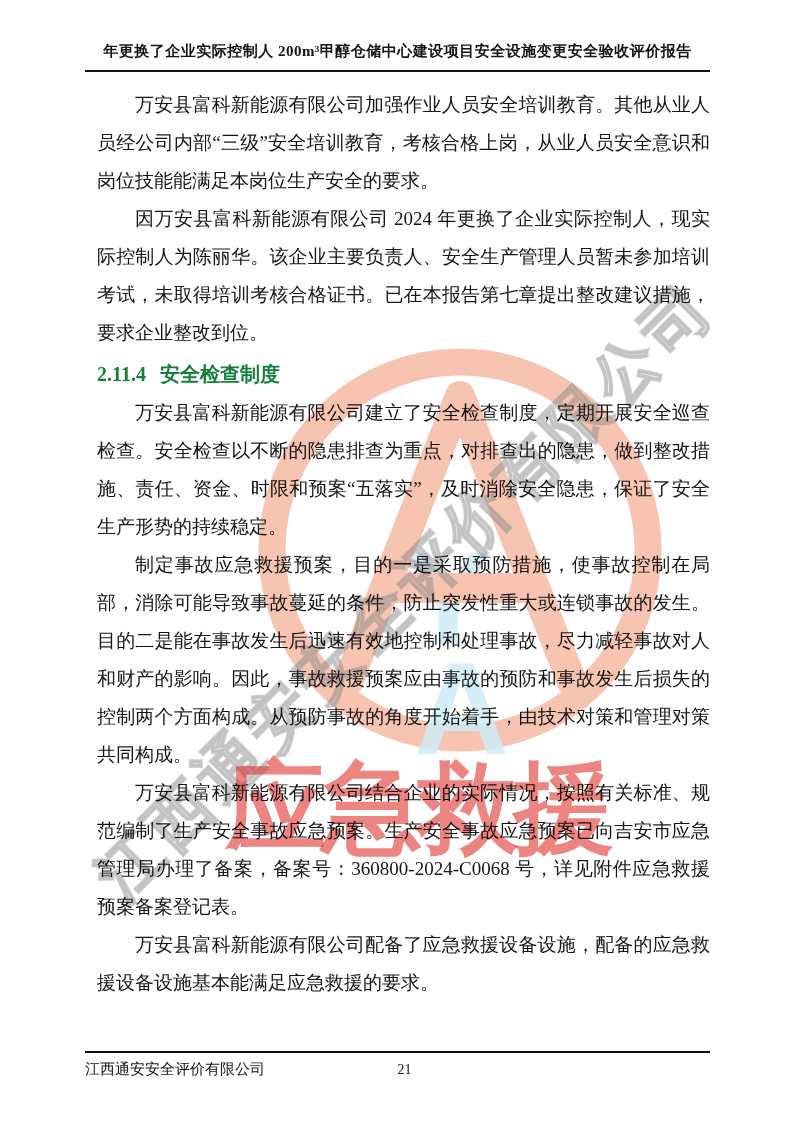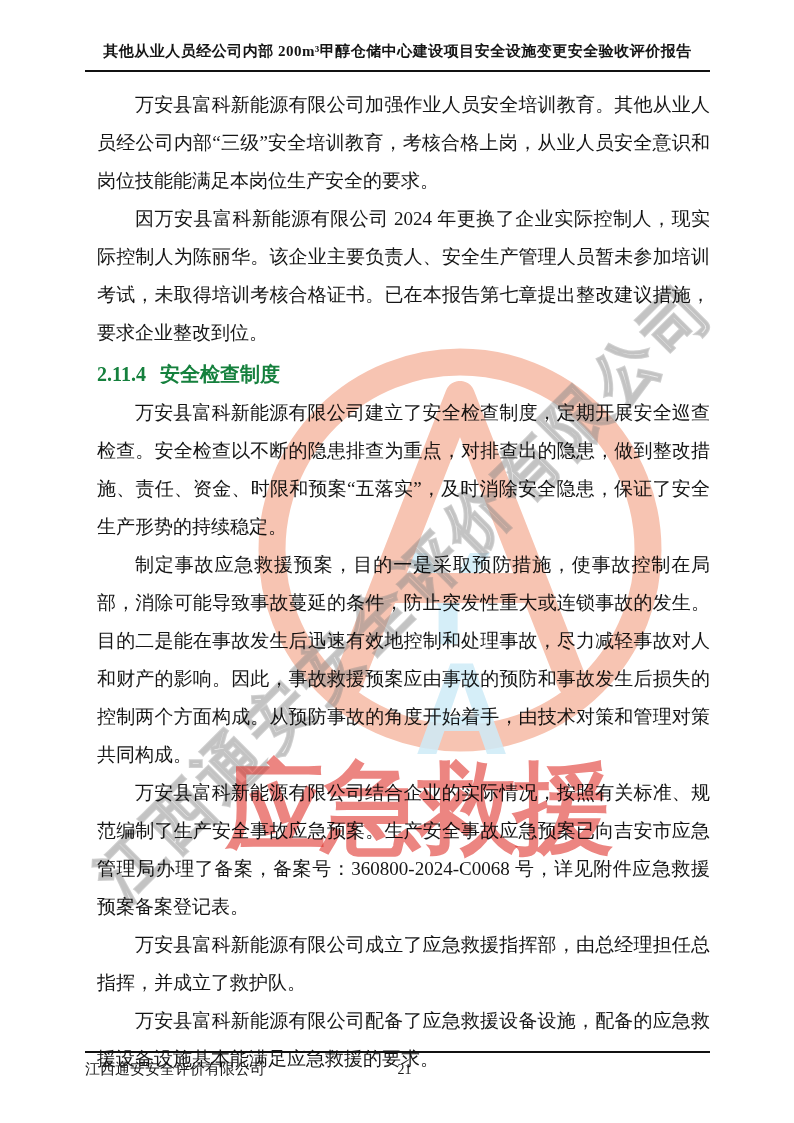--- a/index.html
+++ b/index.html
@@ -99,34 +99,33 @@
     letter-spacing:-4px;
     white-space:nowrap;
     color:rgba(222,45,38,0.58);
   }
 </style>
 </head>
 <body>
 
 <div class="page">
 
-  <div class="doc-header">其他从业人员经公司内部 200m³甲醇仓储中心建设项目安全设施变更安全验收评价报告</div>
+  <div class="doc-header">年更换了企业实际控制人 200m³甲醇仓储中心建设项目安全设施变更安全验收评价报告</div>
 
   <div class="doc-body">
     <p>万安县富科新能源有限公司加强作业人员安全培训教育。其他从业人员经公司内部“三级”安全培训教育，考核合格上岗，从业人员安全意识和岗位技能能满足本岗位生产安全的要求。</p>
     <p>因万安县富科新能源有限公司 2024 年更换了企业实际控制人，现实际控制人为陈丽华。该企业主要负责人、安全生产管理人员暂未参加培训考试，未取得培训考核合格证书。已在本报告第七章提出整改建议措施，要求企业整改到位。</p>
 
     <h2 class="sec-heading">
       <span class="sec-num">2.11.4</span><span>安全检查制度</span>
     </h2>
     <p>万安县富科新能源有限公司建立了安全检查制度，定期开展安全巡查检查。安全检查以不断的隐患排查为重点，对排查出的隐患，做到整改措施、责任、资金、时限和预案“五落实”，及时消除安全隐患，保证了安全生产形势的持续稳定。</p>
 
     <p>制定事故应急救援预案，目的一是采取预防措施，使事故控制在局部，消除可能导致事故蔓延的条件，防止突发性重大或连锁事故的发生。目的二是能在事故发生后迅速有效地控制和处理事故，尽力减轻事故对人和财产的影响。因此，事故救援预案应由事故的预防和事故发生后损失的控制两个方面构成。从预防事故的角度开始着手，由技术对策和管理对策共同构成。</p>
     <p>万安县富科新能源有限公司结合企业的实际情况，按照有关标准、规范编制了生产安全事故应急预案。生产安全事故应急预案已向吉安市应急管理局办理了备案，备案号：360800-2024-C0068 号，详见附件应急救援预案备案登记表。</p>
-    <p>万安县富科新能源有限公司成立了应急救援指挥部，由总经理担任总指挥，并成立了救护队。</p>
     <p>万安县富科新能源有限公司配备了应急救援设备设施，配备的应急救援设备设施基本能满足应急救援的要求。</p>
   </div>
 
   <div class="wm-layer">
 
     <svg class="wm-logo" viewBox="0 0 408 408" xmlns="http://www.w3.org/2000/svg">
       <circle cx="204" cy="204" r="188" fill="none" stroke-width="27" stroke="#EF8A66"></circle>
       <text x="148" y="298" font-size="132" font-weight="bold" opacity="0.85" font-family="Liberation Sans, DejaVu Sans, sans-serif" fill="#9ED7F0"><tspan>Y</tspan></text>
       <text x="158" y="408" font-size="132" font-weight="bold" opacity="0.85" font-family="Liberation Sans, DejaVu Sans, sans-serif" fill="#9ED7F0"><tspan>A</tspan></text>
       <path d="M204,50 L92,336 M204,50 L316,336 M132,242 L276,242" fill="none" stroke-width="30" stroke-linecap="round" stroke-linejoin="round" stroke="#EF8A66"></path>

